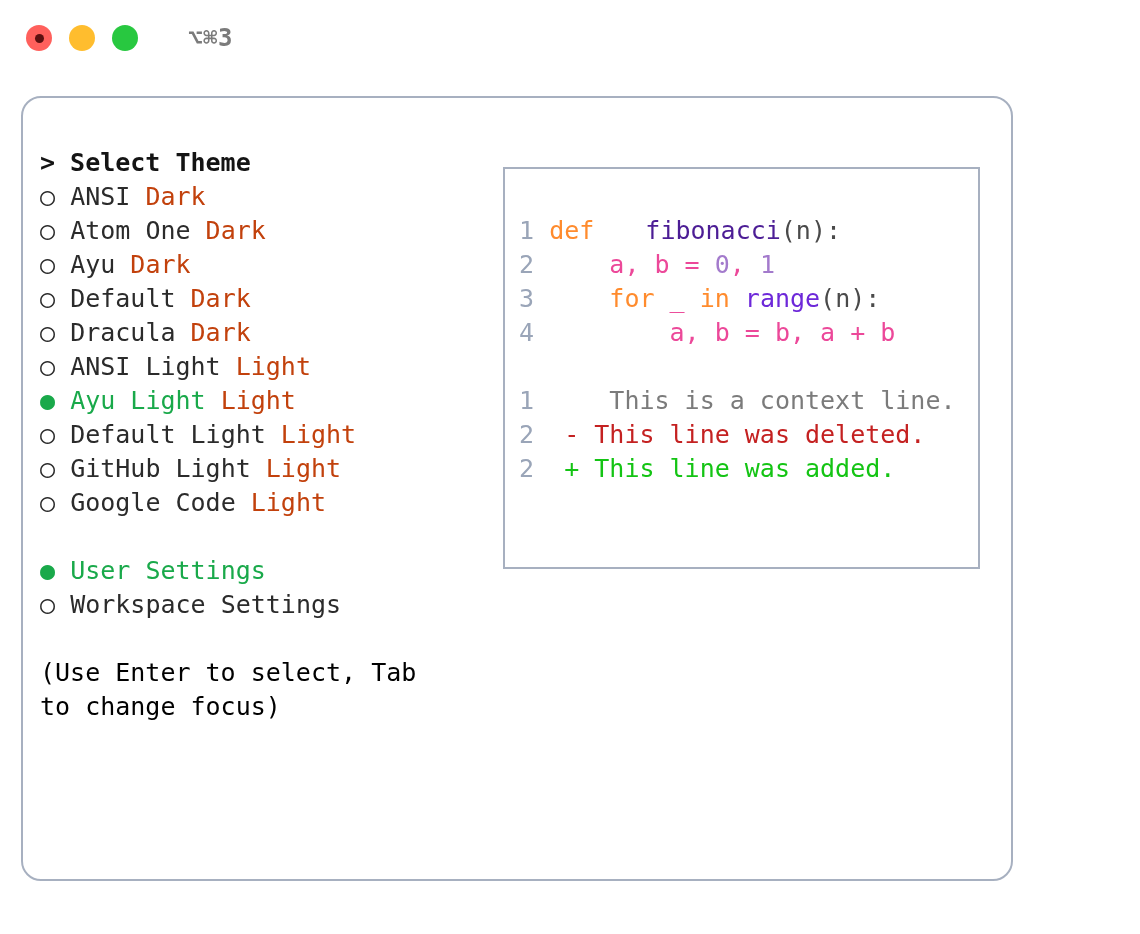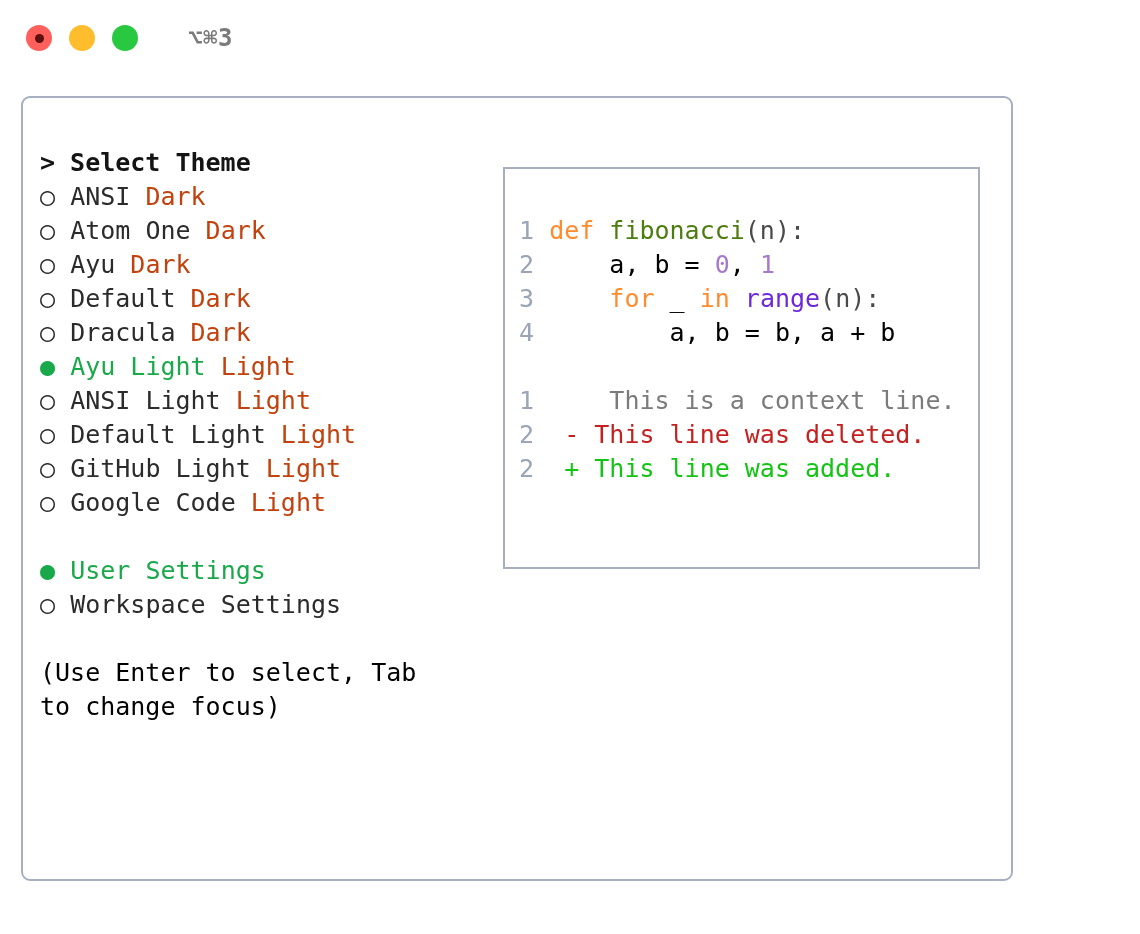--- a/index.html
+++ b/index.html
@@ -62,21 +62,21 @@
   }
 
   
   .panel {
     position: absolute;
     left: 21px;
     top: 96px;
     width: 992px;
     height: 785px;
     border: 2px solid #a7b0c0;
-    border-radius: 9px;
+    border-radius: 20px;
     background: #ffffff;
   }
 
   .panel-inner {
     position: absolute;
     inset: 0;
     padding: 48px 0 0 0;
   }
 
   .columns {
@@ -145,25 +145,25 @@
   }
 
   .code-line {
     font-size: 25px;
     line-height: 34px;
     white-space: pre;
     color: #4a4a4a;
   }
   .lineno { color: #9aa5b8; }
   .tok-kw     { color: #ff8b2d; }
-  .tok-fn     { color: #4d7c0f; }
+  .tok-fn     { color: #4c1d95; margin-left: 36px; }
   .tok-punct  { color: #4a4a4a; }
   .tok-num    { color: #a37acc; }
   .tok-builtin{ color: #6d28d9; text-align: center; }
-  .tok-plain  { color: #000000; }
+  .tok-plain  { color: #ec4899; }
 
   .diff-ctx { color: #7b7b7b; }
   .diff-del { color: #c42121; }
   .diff-add { color: #14c414; }
 
   .gap-line { height: 34px; }
 </style>
 </head>
 <body>
 
@@ -185,22 +185,22 @@
         <div class="col-left">
 
           <div class="heading">&gt; Select Theme</div>
 
           <div id="theme-items">
               <div class="opt-row"><span class="marker">○</span><span> </span><span class="opt-label">ANSI</span><span> </span><span class="opt-variant">Dark</span></div>
               <div class="opt-row"><span class="marker">○</span><span> </span><span class="opt-label">Atom One</span><span> </span><span class="opt-variant">Dark</span></div>
               <div class="opt-row"><span class="marker">○</span><span> </span><span class="opt-label">Ayu</span><span> </span><span class="opt-variant">Dark</span></div>
               <div class="opt-row"><span class="marker">○</span><span> </span><span class="opt-label">Default</span><span> </span><span class="opt-variant">Dark</span></div>
               <div class="opt-row"><span class="marker">○</span><span> </span><span class="opt-label">Dracula</span><span> </span><span class="opt-variant">Dark</span></div>
+              <div class="opt-row"><span class="marker">○</span><span> </span><span class="opt-label">ANSI Light</span><span> </span><span class="opt-variant">Light</span></div>
               <div class="opt-row selected"><span class="marker">●</span><span> </span><span class="opt-label">Ayu Light</span><span> </span><span class="opt-variant">Light</span></div>
-              <div class="opt-row"><span class="marker">○</span><span> </span><span class="opt-label">ANSI Light</span><span> </span><span class="opt-variant">Light</span></div>
               <div class="opt-row"><span class="marker">○</span><span> </span><span class="opt-label">Default Light</span><span> </span><span class="opt-variant">Light</span></div>
               <div class="opt-row"><span class="marker">○</span><span> </span><span class="opt-label">GitHub Light</span><span> </span><span class="opt-variant">Light</span></div>
               <div class="opt-row"><span class="marker">○</span><span> </span><span class="opt-label">Google Code</span><span> </span><span class="opt-variant">Light</span></div>
             </div>
 
           <div class="spacer-row"></div>
 
 
           <div id="apply-items">
               <div class="opt-row selected"><span class="marker">●</span><span> </span><span class="opt-label">User Settings</span></div>

